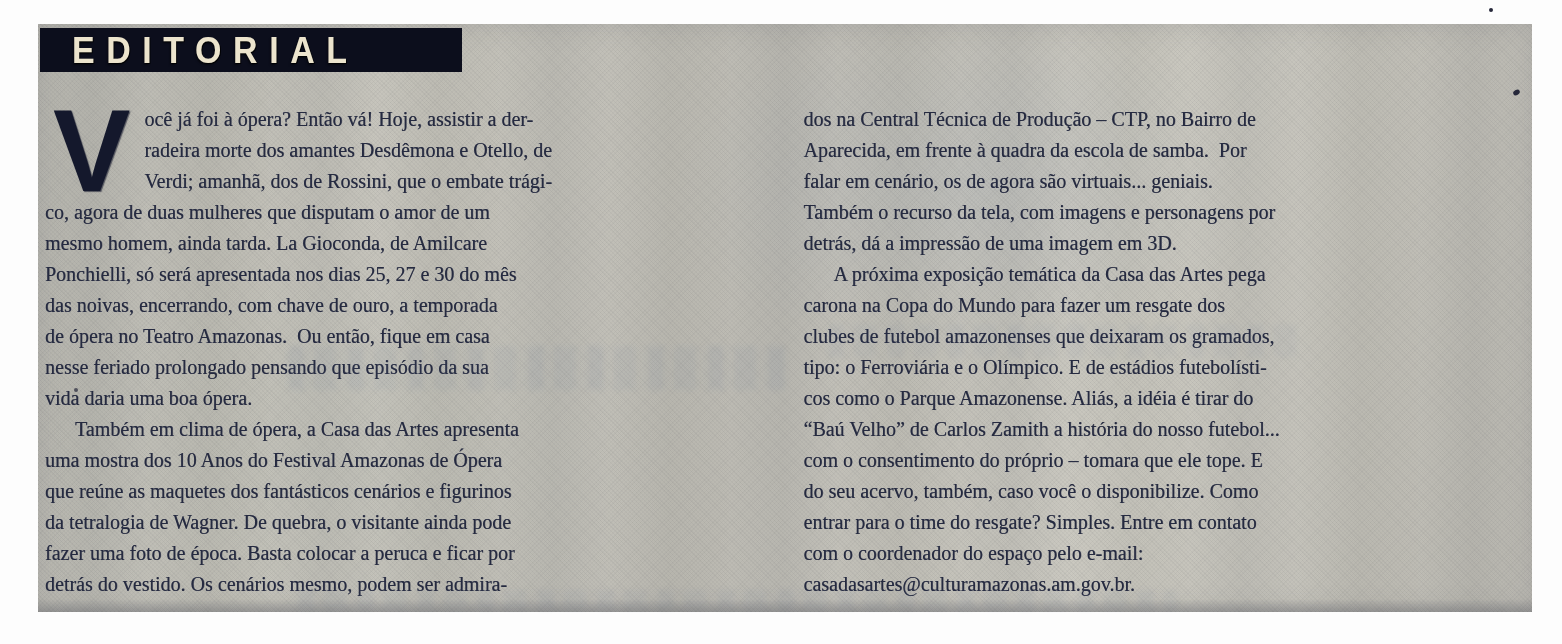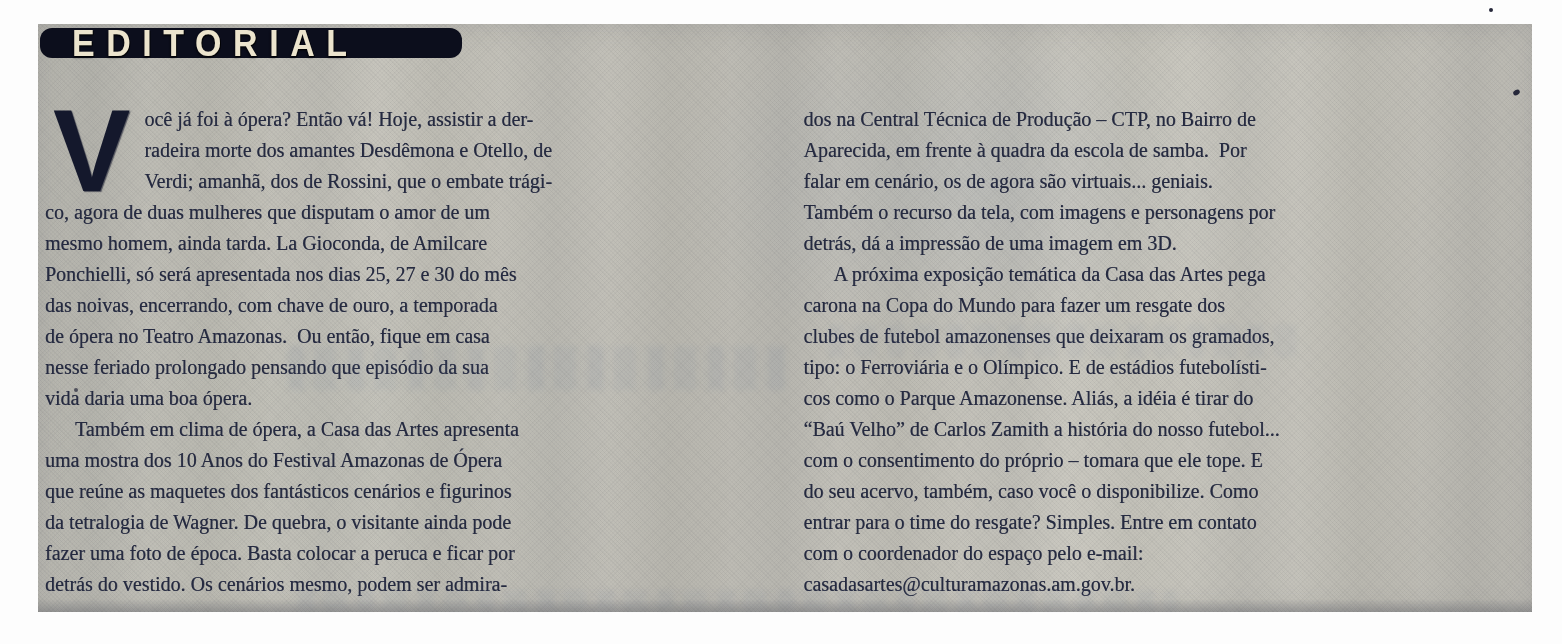--- a/index.html
+++ b/index.html
@@ -42,27 +42,26 @@
     position: absolute;
     left: 0; right: 0; bottom: 0;
     height: 13px;
     background: linear-gradient(180deg, rgba(100,102,108,0.0), rgba(95,97,104,0.38));
     pointer-events: none;
   }
   
   .header-bar {
     position: absolute;
     left: 2px; top: 4px;
-    width: 422px; height: 30px;
+    width: 422px; height: 44px;
     background: #0c0e1c;
     display: flex;
     align-items: center;
     padding-left: 32px;
     box-sizing: border-box;
-    border-radius: 12px;
   }
   .header-bar .title {
     font-family: "Liberation Sans", sans-serif;
     font-weight: 900;
     font-size: 34px;
     line-height: 1;
     letter-spacing: 0.34em;
     color: #ece4cd;
     text-shadow: 1px 1px 0 rgba(0,0,0,0.85), -1px 2px 2px rgba(0,0,0,0.5);
     transform: scaleY(1.08);

